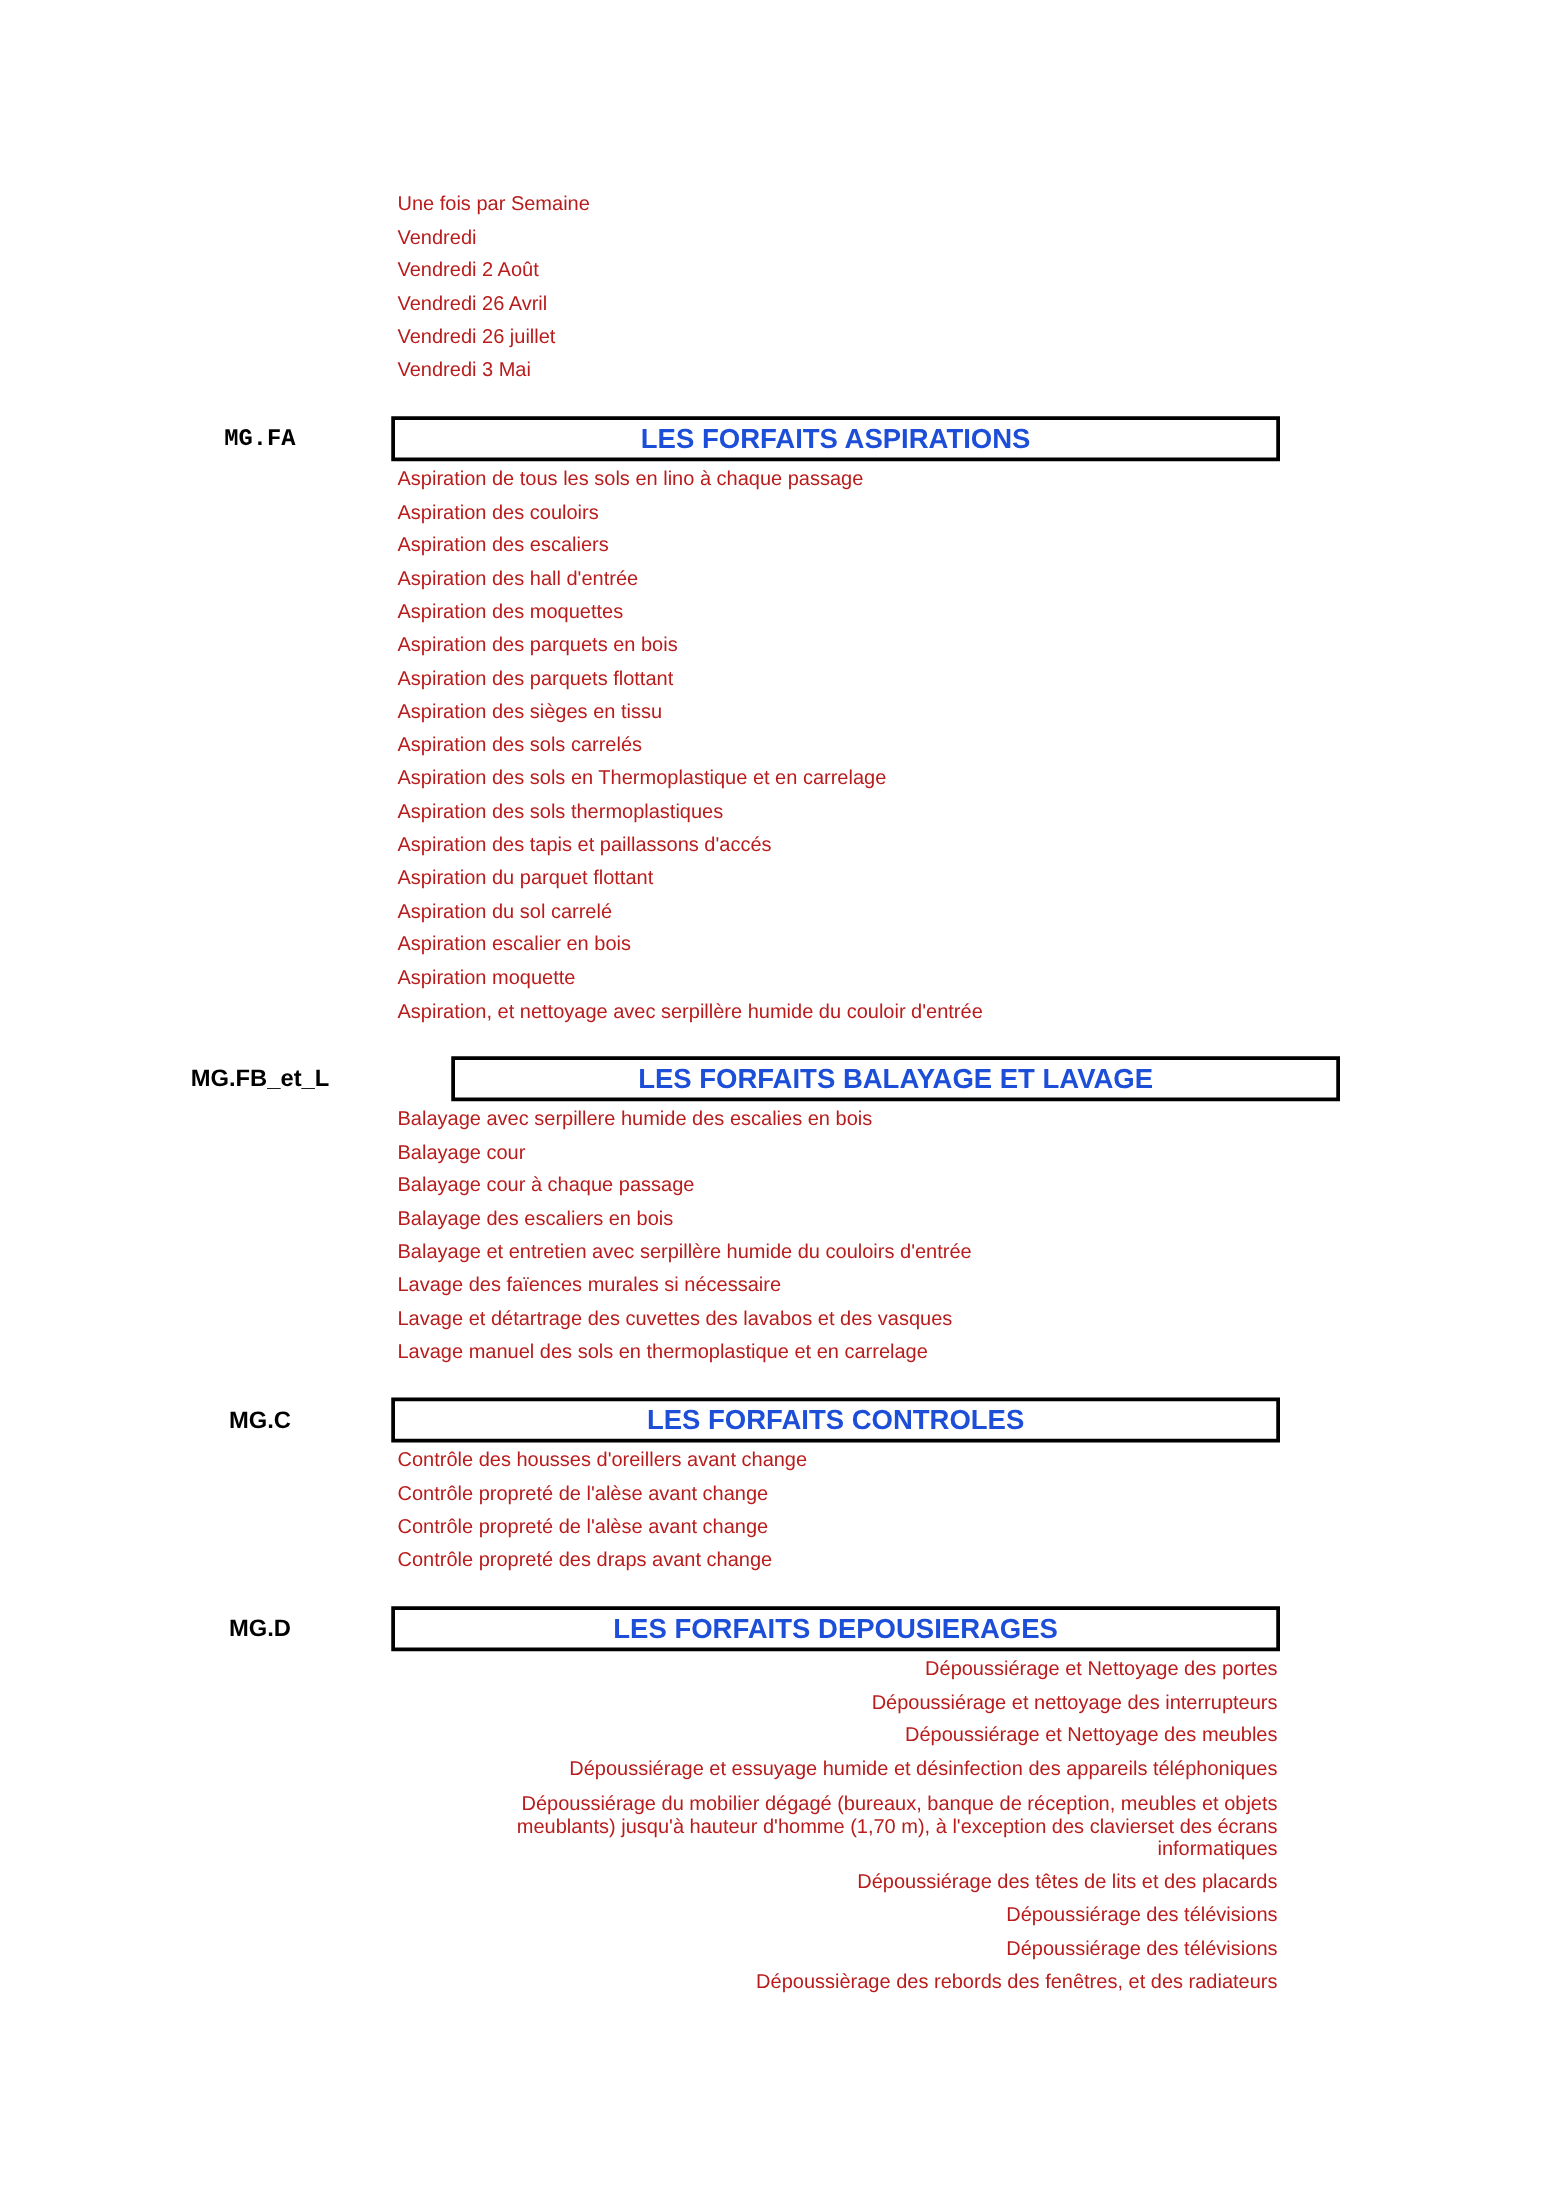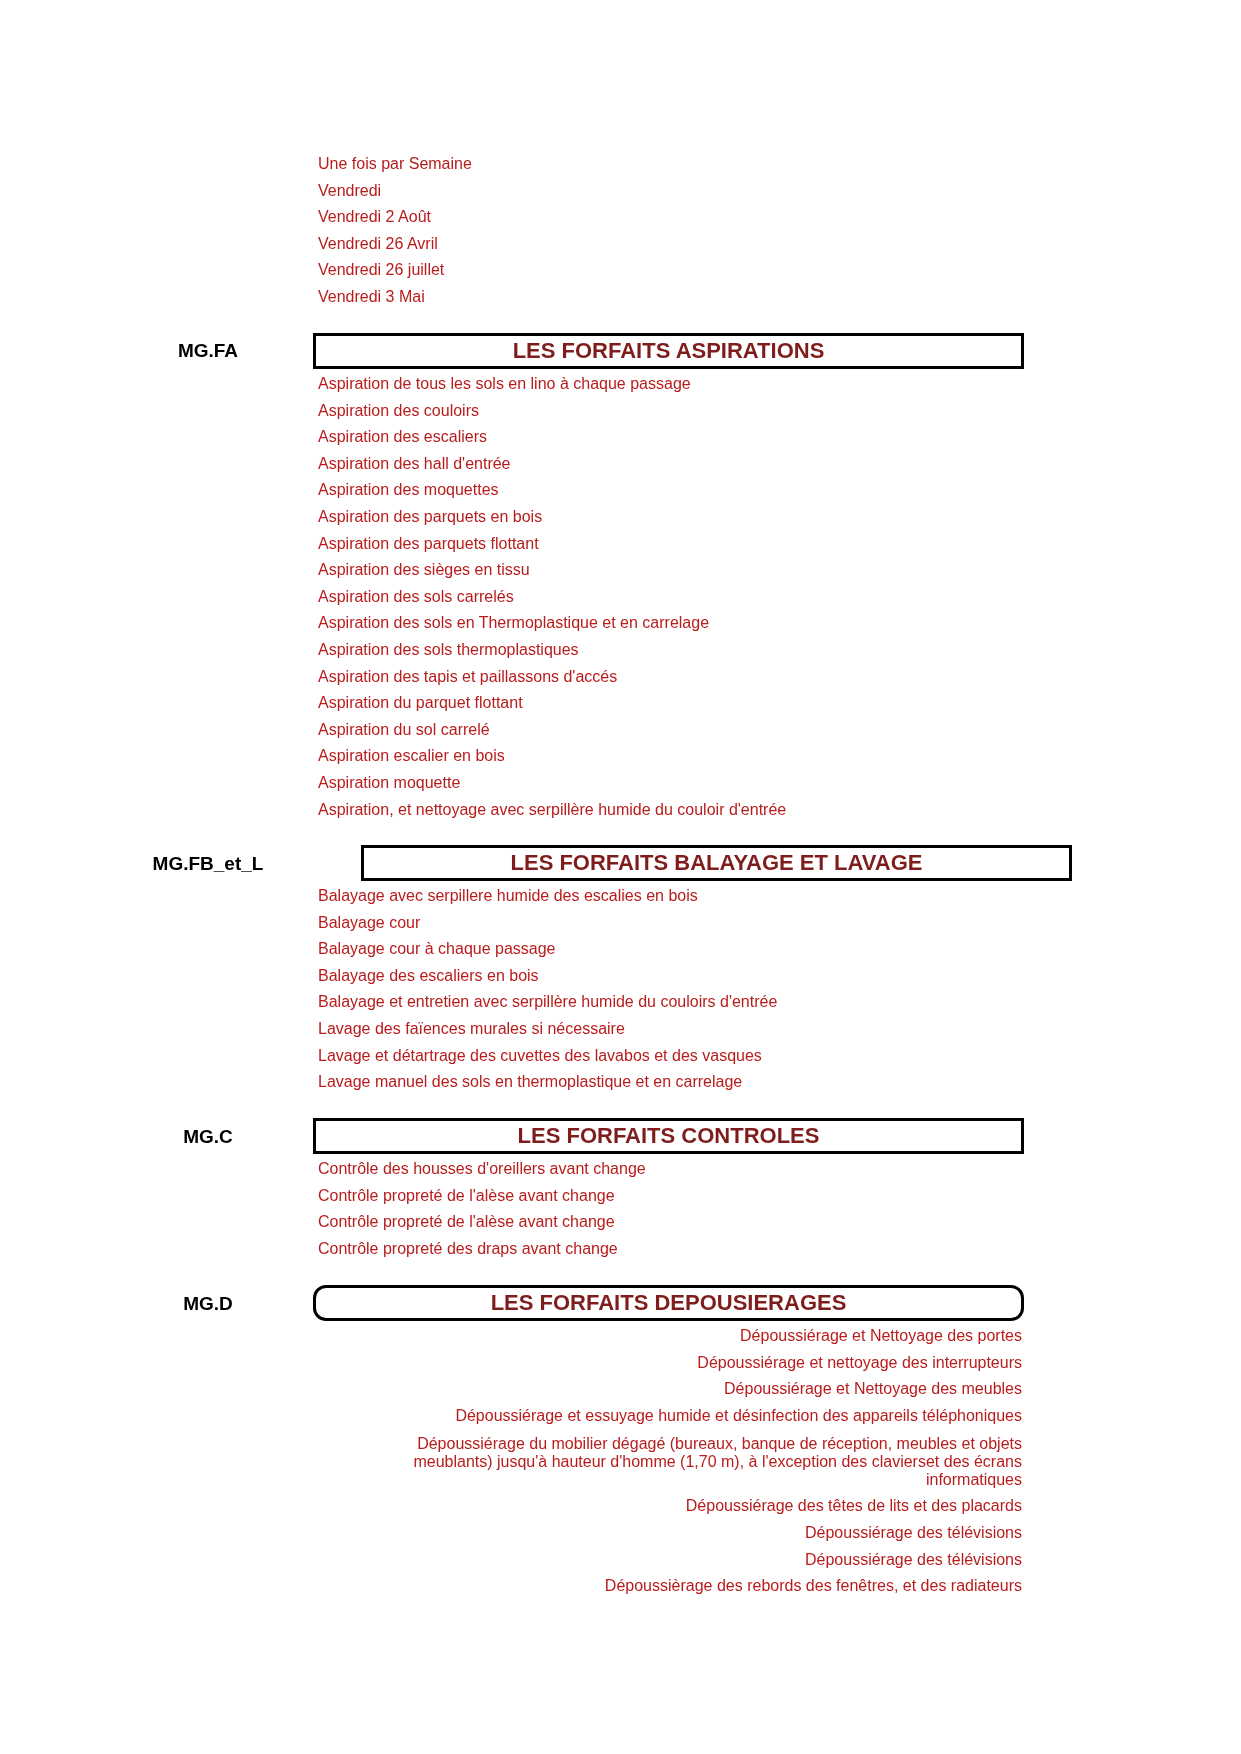--- a/index.html
+++ b/index.html
@@ -5,35 +5,35 @@
   html, body { margin: 0; padding: 0; background: #ffffff; }
   body { width: 1241px; height: 1754px; position: relative; overflow: hidden;
          font-family: "Liberation Sans", sans-serif; }
   .list { position: absolute; left: 318px; margin: 0; padding: 0; list-style: none; }
   .row { height: 26.6px; line-height: 26.6px; font-size: 16px; color: #b91c1c; white-space: nowrap; }
   .row.multi { height: auto; line-height: 18px; white-space: normal; width: 660px; padding: 6px 0 4px 0; margin-left: 44px; }
   .code { position: absolute; width: 180px; left: 118px; text-align: center;
           font-weight: bold; font-size: 19px; color: #000; }
   .box { position: absolute; left: 313px; width: 705px; height: 30px;
          border: 3px solid #000; box-sizing: content-box; text-align: center;
-         line-height: 30px; font-weight: bold; font-size: 22px; color: #7f1d1d; }
+         line-height: 30px; font-weight: bold; font-size: 22px; color: #1d4ed8; }
 </style>
 </head>
 <body>
 
 <ul class="list" style="top:151px;">
   <li class="row">Une fois par Semaine</li>
   <li class="row">Vendredi</li>
   <li class="row">Vendredi 2 Août</li>
   <li class="row">Vendredi 26 Avril</li>
   <li class="row">Vendredi 26 juillet</li>
   <li class="row">Vendredi 3 Mai</li>
 </ul>
 
-<div class="code" style="top:340px;">MG.FA</div>
+<div class="code" style="top:340px;font-family:Liberation Mono, monospace;">MG.FA</div>
 <div class="box" style="top:333px;">LES FORFAITS ASPIRATIONS</div>
 <ul class="list" style="top:371px;">
   <li class="row">Aspiration de tous les sols en lino à chaque passage</li>
   <li class="row">Aspiration des couloirs</li>
   <li class="row">Aspiration des escaliers</li>
   <li class="row">Aspiration des hall d'entrée</li>
   <li class="row">Aspiration des moquettes</li>
   <li class="row">Aspiration des parquets en bois</li>
   <li class="row">Aspiration des parquets flottant</li>
   <li class="row">Aspiration des sièges en tissu</li>
@@ -64,21 +64,21 @@
 <div class="code" style="top:1126px;">MG.C</div>
 <div class="box" style="top:1118px;">LES FORFAITS CONTROLES</div>
 <ul class="list" style="top:1156px;">
   <li class="row">Contrôle des housses d'oreillers avant change</li>
   <li class="row">Contrôle propreté de l'alèse avant change</li>
   <li class="row">Contrôle propreté de l'alèse avant change</li>
   <li class="row">Contrôle propreté des draps avant change</li>
 </ul>
 
 <div class="code" style="top:1293px;">MG.D</div>
-<div class="box" style="top:1285px;border-radius:13px;">LES FORFAITS DEPOUSIERAGES</div>
+<div class="box" style="top:1285px;">LES FORFAITS DEPOUSIERAGES</div>
 <ul class="list" style="top:1323px;text-align:right;">
   <li class="row">Dépoussiérage et Nettoyage des portes</li>
   <li class="row">Dépoussiérage et nettoyage des interrupteurs</li>
   <li class="row">Dépoussiérage et Nettoyage des meubles</li>
   <li class="row">Dépoussiérage et essuyage humide et désinfection des appareils téléphoniques</li>
   <li class="row multi">Dépoussiérage du mobilier dégagé (bureaux, banque de réception, meubles et objets meublants) jusqu'à hauteur d'homme (1,70 m), à l'exception des clavierset des écrans informatiques</li>
   <li class="row">Dépoussiérage des têtes de lits et des placards</li>
   <li class="row">Dépoussiérage des télévisions</li>
   <li class="row">Dépoussiérage des télévisions</li>
   <li class="row">Dépoussièrage des rebords des fenêtres, et des radiateurs</li>

